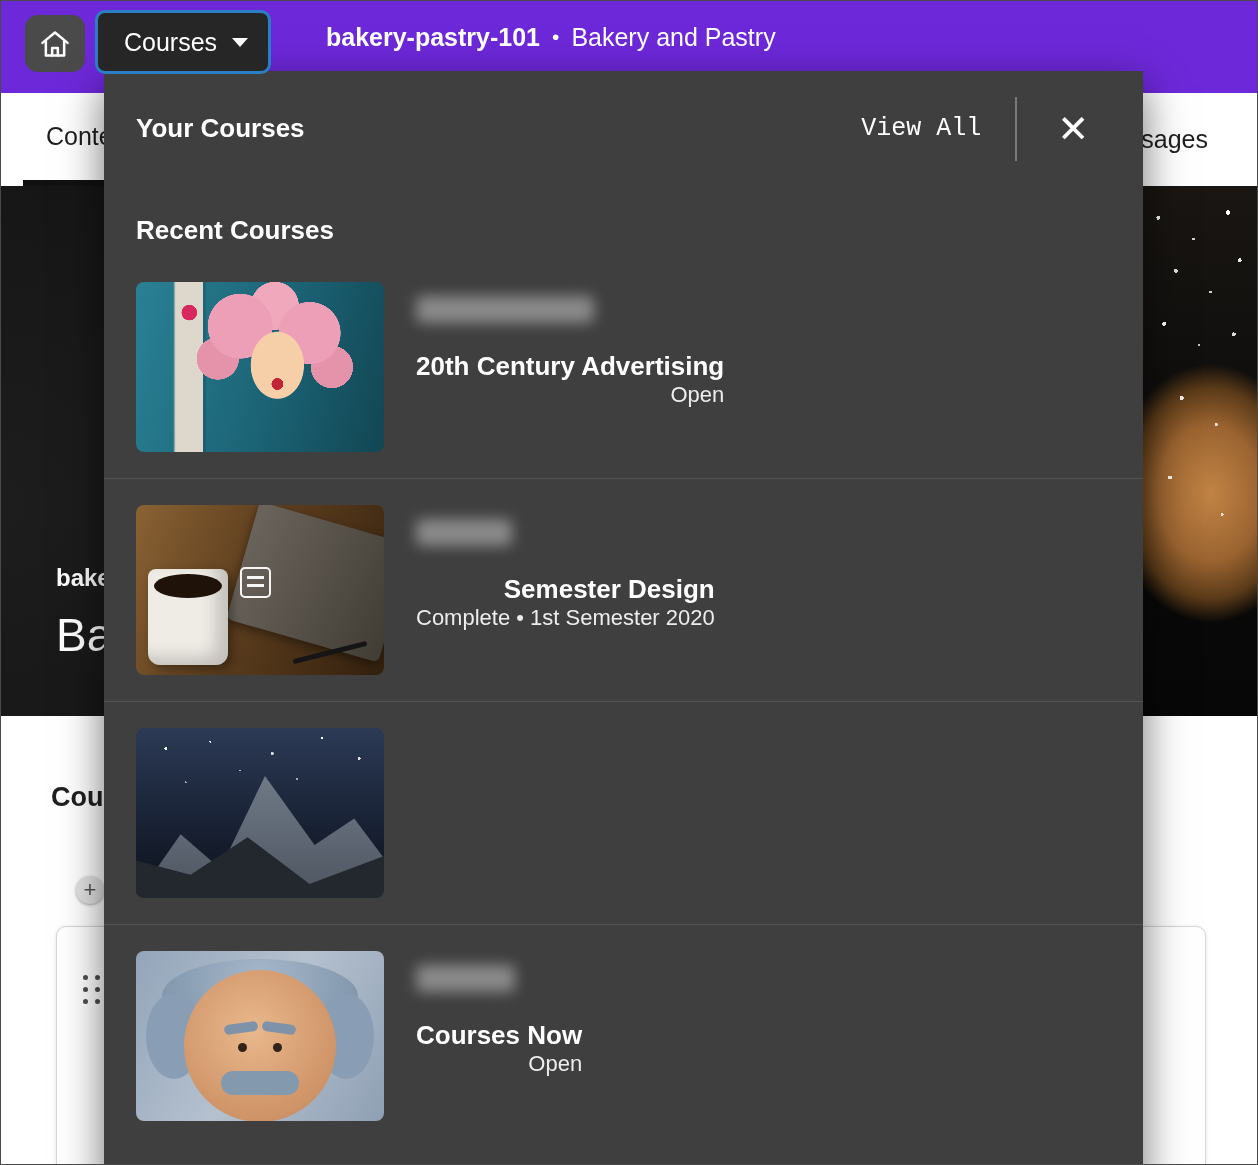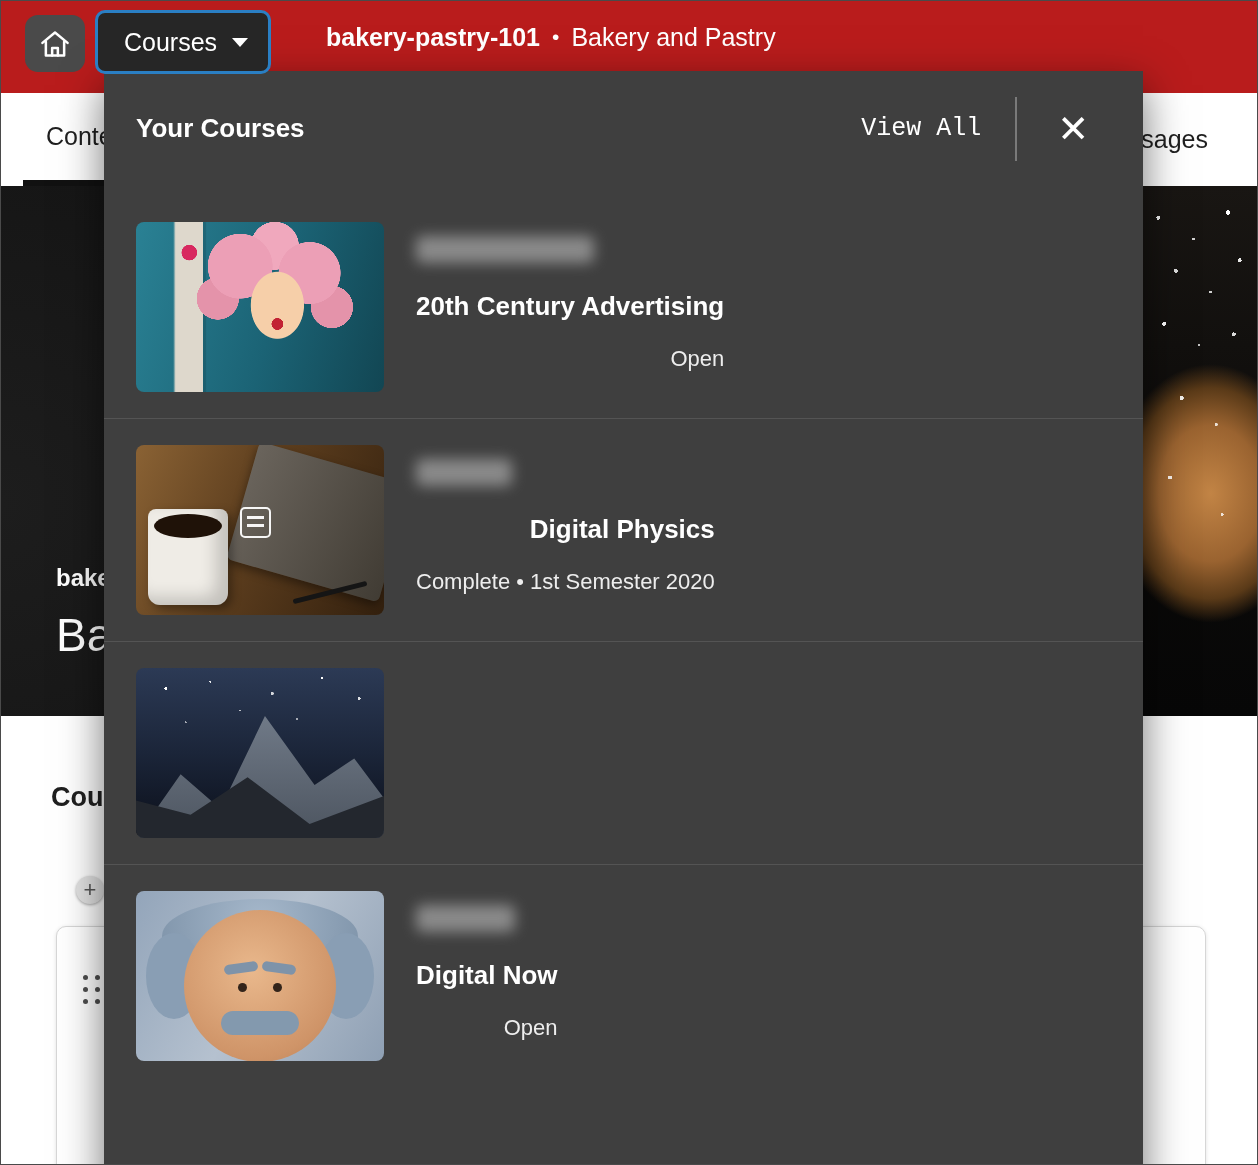--- a/index.html
+++ b/index.html
@@ -10,21 +10,21 @@
     position: relative;
     width: 1258px; height: 1165px;
     overflow: hidden;
     background: #ffffff;
     border: 1px solid #4a4a4a;
   }
 
   
   .topbar {
     position: absolute; left:0; top:0; width:100%; height:92px;
-    background:#b91c1c;
+    background:#6d28d9;
     box-shadow: 0 2px 6px rgba(0,0,0,.35);
   }
   .home-btn {
     position:absolute; left:24px; top:14px; width:60px; height:57px;
     background:#4a4a4a; border:none; border-radius:13px;
     display:flex; align-items:center; justify-content:center; cursor:pointer;
   }
   .courses-btn {
     position:absolute; left:94px; top:9px; height:64px;
     padding:0 20px 0 26px;
@@ -131,21 +131,21 @@
 
   .rows { margin-top:10px;text-align:right; }
   .course-row { display:flex; align-items:flex-start; padding:26px 32px; cursor:pointer; }
   .course-row + .course-row { border-top:1px solid #545454; }
 
   .thumb { width:248px; height:170px; border-radius:8px; flex:none; position:relative; overflow:hidden; background:#222; }
   .course-info { margin-left:32px; padding-top:2px; min-width:0; }
   .pill { height:27px; border-radius:6px; background:#9d9d9d; opacity:.8; filter:blur(7px); margin-top:12px; }
   .pill-0 { width:178px; } .pill-1 { width:96px; } .pill-2 { width:113px; } .pill-3 { width:99px; }
   .course-title { margin-top:28px; font-size:26px; font-weight:bold; white-space:nowrap; }
-  .course-status { margin-top:24px; font-size:22px; color:#ededed; }
+  .course-status { font-size:22px; color:#ededed; }
 
   
   .thumb-ad {
     background-image:
       radial-gradient(circle 6px at 57% 60%, #c22233 96%, transparent),
       radial-gradient(ellipse 27px 34px at 57% 49%, #f6cfa9 97%, transparent),
       radial-gradient(circle 46px at 42% 26%, #ec9fb6 70%, transparent 71%),
       radial-gradient(circle 44px at 70% 30%, #ec9fb6 70%, transparent 71%),
       radial-gradient(circle 34px at 56% 14%, #f0a8bd 70%, transparent 71%),
       radial-gradient(circle 30px at 33% 45%, #e493aa 70%, transparent 71%),
@@ -280,20 +280,21 @@
   <section class="panel">
     <div class="panel-header">
       <div class="panel-title">Your Courses</div>
       <button class="view-all">View All</button>
       <div class="header-divider"></div>
       <button class="close-btn">
         <span>✕</span>
       </button>
     </div>
 
+    <div class="section-heading">Recent Courses</div>
 
     <div class="rows">
 
       <div class="course-row">
         <div class="thumb thumb-ad"></div>
         <div class="course-info">
           <div class="pill pill-0"></div>
           <div class="course-title">20th Century Advertising</div>
           <div class="course-status">Open</div>
         </div>
@@ -301,21 +302,21 @@
 
       <div class="course-row">
         <div class="thumb thumb-coffee">
           <div class="note"></div>
           <div class="pen"></div>
           <div class="mug"></div>
           <div class="doc-icon"></div>
         </div>
         <div class="course-info">
           <div class="pill pill-1"></div>
-          <div class="course-title">Digital Physics</div>
+          <div class="course-title">Semester Design</div>
           <div class="course-status">Complete • 1st Semester 2020</div>
         </div>
       </div>
 
       <div class="course-row">
         <div class="thumb thumb-mtn">
           <div class="peak-back"></div>
           <div class="peak-front"></div>
         </div>
       </div>
@@ -325,21 +326,21 @@
           <div class="hair"></div>
           <div class="face"></div>
           <div class="brow l"></div>
           <div class="brow r"></div>
           <div class="eye l"></div>
           <div class="eye r"></div>
           <div class="mustache"></div>
         </div>
         <div class="course-info">
           <div class="pill pill-3"></div>
-          <div class="course-title">Digital Now</div>
+          <div class="course-title">Courses Now</div>
           <div class="course-status">Open</div>
         </div>
       </div>
 
     </div>
   </section>
 
 </div>
 
 </body></html>

